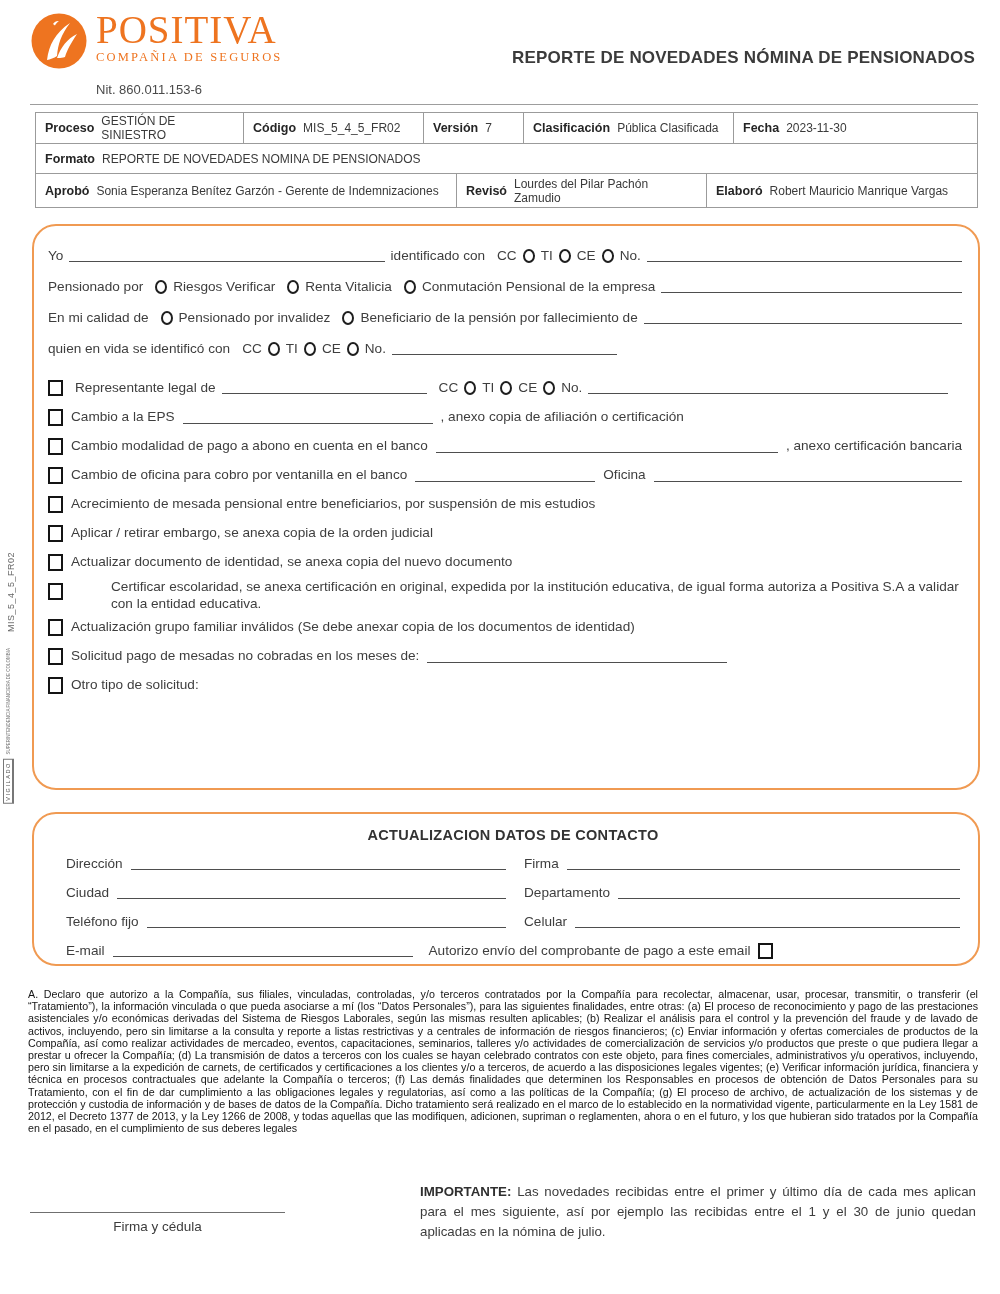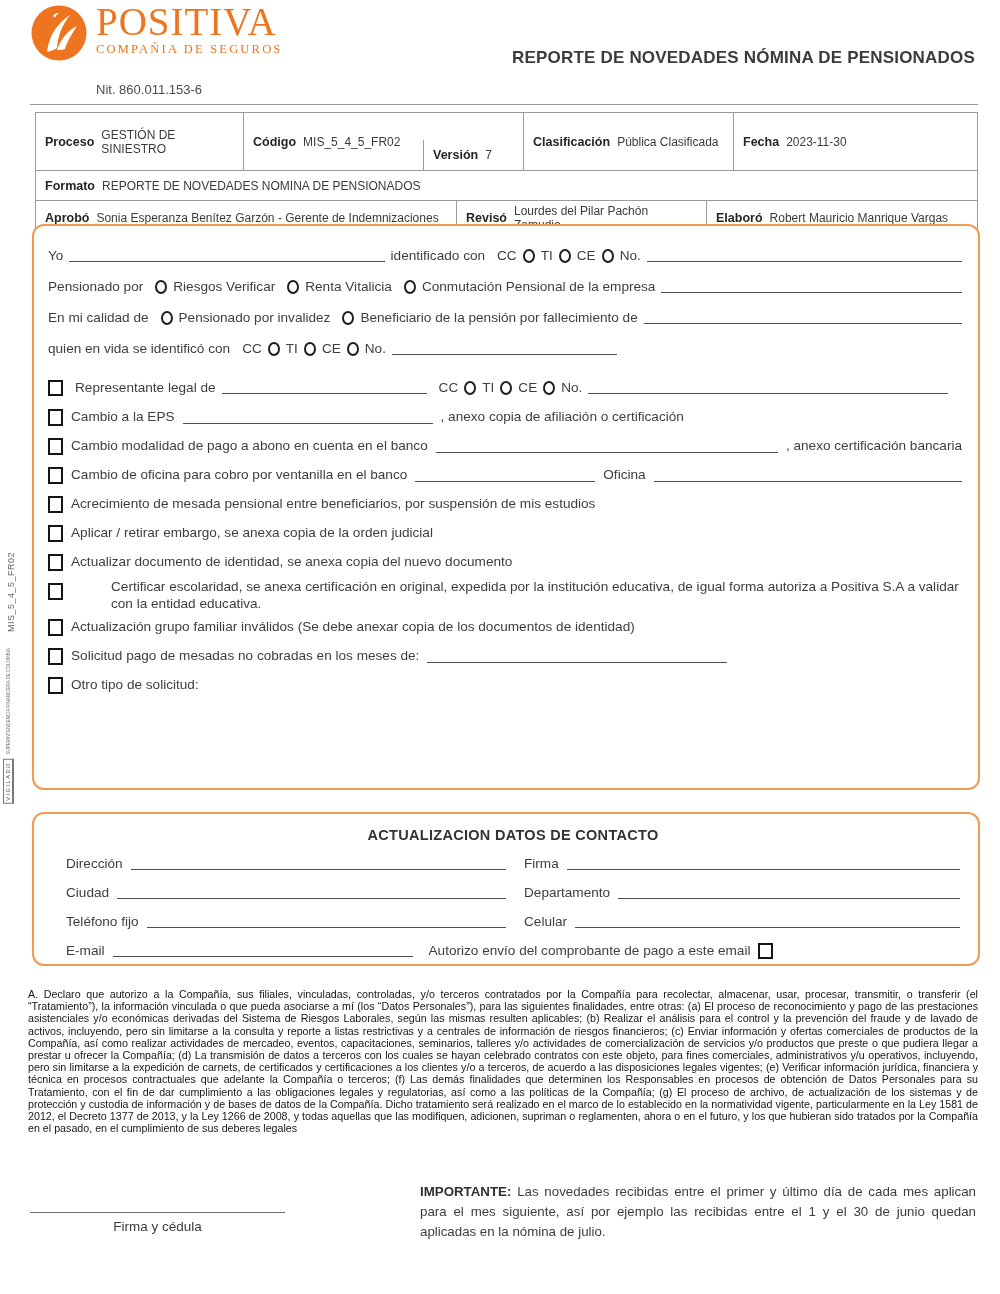--- a/index.html
+++ b/index.html
@@ -3,49 +3,49 @@
 <meta charset="utf-8">
 <style>
   * { box-sizing: border-box; }
   html,body { margin:0; padding:0; }
   body {
     width:1000px; height:1294px; background:#ffffff; position:relative;
     font-family:"Liberation Sans", sans-serif; color:#3c3c3c;
     -webkit-font-smoothing:antialiased;
   }
   
-  .logo-wrap { position:absolute; top:4px; left:30px; display:flex; gap:8px; }
+  .logo-wrap { position:absolute; top:12px; left:30px; display:flex; gap:8px; }
   .logo-badge { width:58px; height:58px; flex:0 0 auto; }
   .brand-name { font-family:"Liberation Serif", serif; color:#ee7420; font-size:39px; line-height:36px; letter-spacing:1px; }
   .brand-sub { font-family:"Liberation Serif", serif; color:#ee7420; font-size:12.5px; letter-spacing:2.2px; margin-top:2px; }
   .nit { position:absolute; top:82px; left:96px; font-size:13px; color:#4a4a4a; }
   .doc-title { position:absolute; top:48px; right:25px; font-size:17px; font-weight:bold; color:#3b3b3b; letter-spacing:0.2px; }
   .head-rule { position:absolute; top:104px; left:30px; right:22px; border-top:1px solid #9d9d9d; }
 
   
   .meta { position:absolute; top:112px; left:35px; width:943px; border:1px solid #9b9b9b; font-size:12px; }
   .meta-row { display:flex; border-top:1px solid #9b9b9b; }
   .meta-row:first-child { border-top:none; }
   .meta-cell { display:flex; align-items:center; gap:7px; padding:0 9px; border-left:1px solid #9b9b9b; min-height:30px; }
   .meta-cell:first-child { border-left:none; }
   .meta-label { font-weight:bold; color:#252525; font-size:12.5px; white-space:nowrap; }
   .meta-value { color:#3a3a3a; }
-  .r1c1{width:207px;} .r1c2{width:180px;} .r1c3{width:100px;margin-top:27px;} .r1c4{width:210px;} .r1c5{flex:1;}
+  .r1c1{width:207px;} .r1c2{width:180px;} .r1c3{width:100px;} .r1c4{width:210px;} .r1c5{flex:1;}
   .r2c1{flex:1; min-height:29px;}
   .r3c1{width:420px; min-height:33px;} .r3c2{width:250px; min-height:33px;} .r3c3{flex:1; min-height:33px;}
 
   
   .vert { writing-mode:vertical-rl; transform:rotate(180deg); }
   .side-code { position:absolute; left:6px; top:552px; font-size:9px; color:#666; letter-spacing:0.5px; }
   .vigilado-wrap { position:absolute; left:3px; top:648px; display:flex; flex-direction:column; align-items:center; gap:4px; }
   .sfc-text { font-size:4.5px; color:#777; line-height:1.2; text-align:center; }
   .vigilado-box { font-size:5.5px; color:#555; letter-spacing:1.6px; border:1px solid #777; border-left:2.5px solid #777; padding:2px 1px; }
 
   
-  .obox { position:absolute; left:32px; width:948px; border:2px solid #f09a52; border-radius:12px; background:#fff; }
+  .obox { position:absolute; left:32px; width:948px; border:2px solid #f09a52; border-radius:24px; background:#fff; }
   .main-box { top:224px; height:566px; padding:14px 16px 10px 14px; }
   .contact-box { top:812px; height:154px; padding:9px 18px 6px 32px; }
 
   .frow { display:flex; align-items:center; gap:6px; min-height:31px; font-size:13.6px; color:#3e3e3e; }
   .frow.tight { min-height:29px; }
   .uline { display:inline-block; border-bottom:1.4px solid #4e4e4e; height:13px; flex:0 0 auto; }
   .grow { flex:1 1 auto; }
   .radio { display:inline-block; width:12px; height:14px; border:2.6px solid #1f1f1f; border-radius:50%; background:#fff; flex:0 0 auto; }
   .cbx { display:inline-block; width:15px; height:17px; border:2.6px solid #141414; background:#fff; flex:0 0 auto; }
   .cbx.sm { width:15px; height:16px; }

